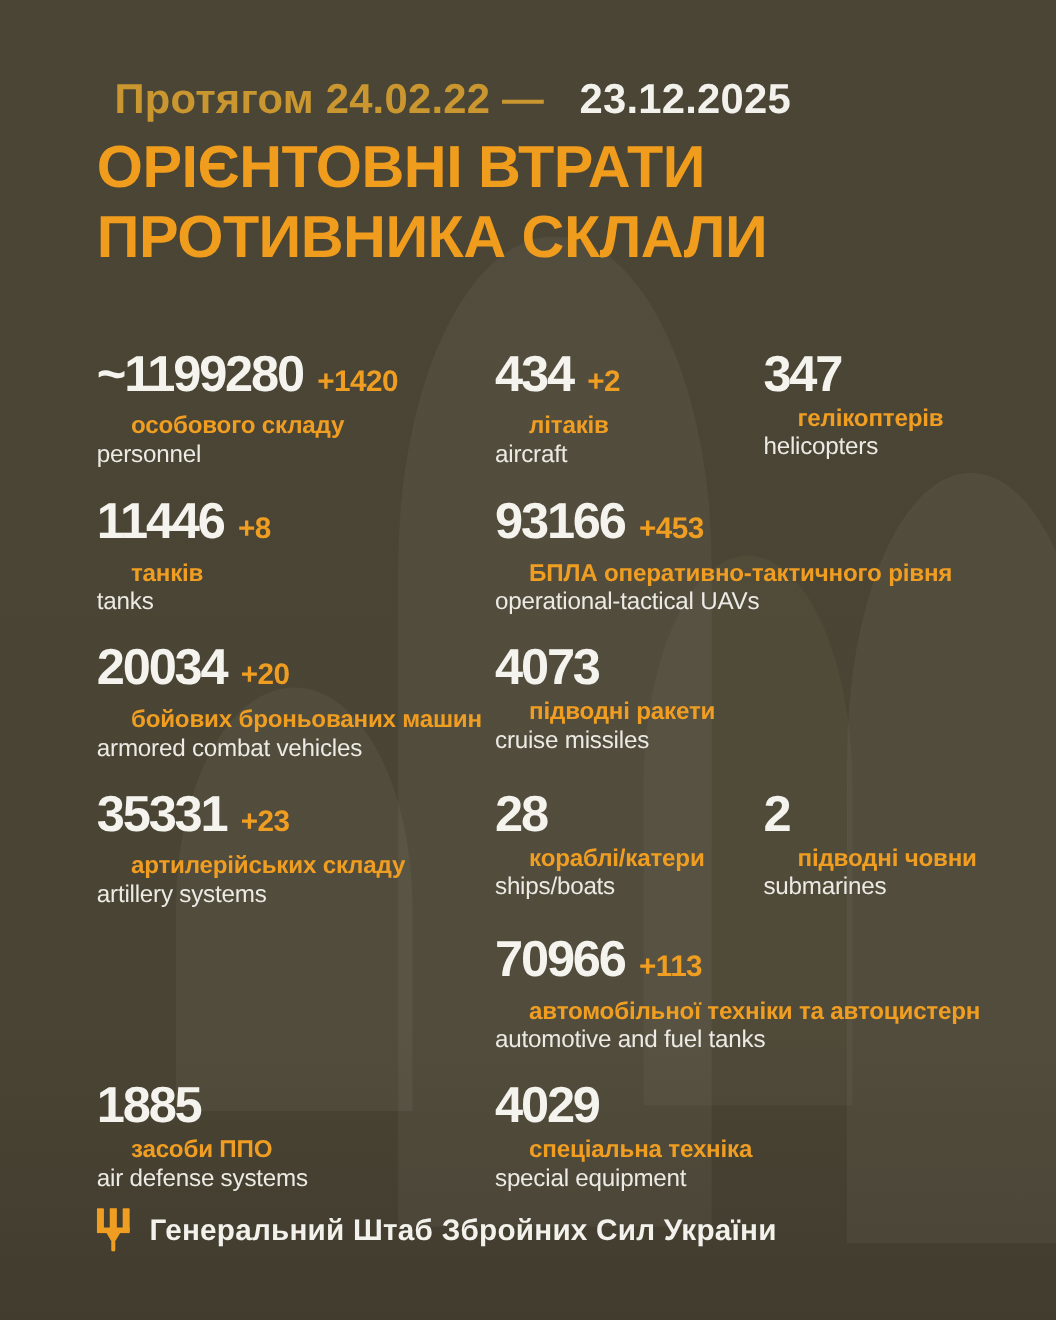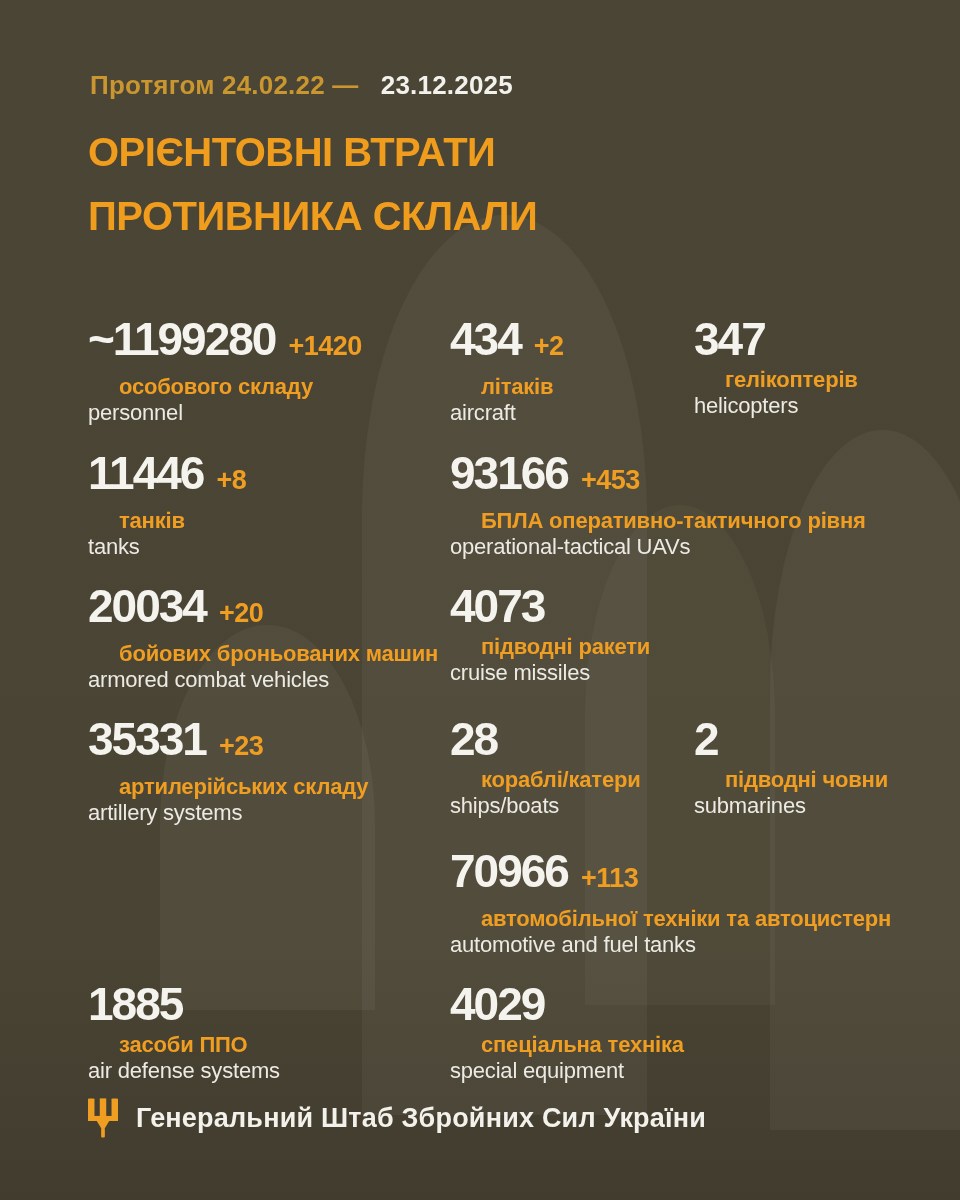--- a/index.html
+++ b/index.html
@@ -13,29 +13,29 @@
     -webkit-font-smoothing:antialiased;
   }
   
   .shell{position:absolute;background:rgba(232,228,207,0.05);}
   .shell-left{left:160px;top:625px;width:215px;height:385px;border-radius:107px 107px 0 0/200px 200px 0 0;}
   .shell-center{left:362px;top:215px;width:285px;height:900px;border-radius:142px 142px 0 0/300px 300px 0 0;}
   .shell-center-right{left:585px;top:505px;width:190px;height:500px;border-radius:95px 95px 0 0/210px 210px 0 0;background:rgba(232,228,207,0.04);}
   .shell-right{left:770px;top:430px;width:225px;height:700px;border-radius:112px 112px 0 0/260px 260px 0 0;}
 
   .period{
-    position:absolute;left:90px;top:70px;
-    font-size:26px;font-weight:600;letter-spacing:0.2px;
+    position:absolute;left:104px;top:70px;
+    font-size:38px;font-weight:600;letter-spacing:0.2px;
     color:#c9962f;white-space:nowrap;
   }
   .period .end{color:#f2f1ec;font-weight:800;}
 
   .title{
     position:absolute;left:88px;top:120px;
-    font-size:40px;line-height:64px;font-weight:800;
+    font-size:54px;line-height:64px;font-weight:800;
     color:#f09c1c;letter-spacing:-0.5px;white-space:nowrap;
   }
 
   .stat{position:absolute;white-space:nowrap;}
   .stat .numline{display:flex;align-items:baseline;gap:13px;line-height:50px;}
   .stat .num{
     font-size:46px;font-weight:800;color:#f4f3ee;letter-spacing:-2px;
   }
   .stat .delta{
     font-size:27px;font-weight:800;color:#f09e22;letter-spacing:-0.5px;

